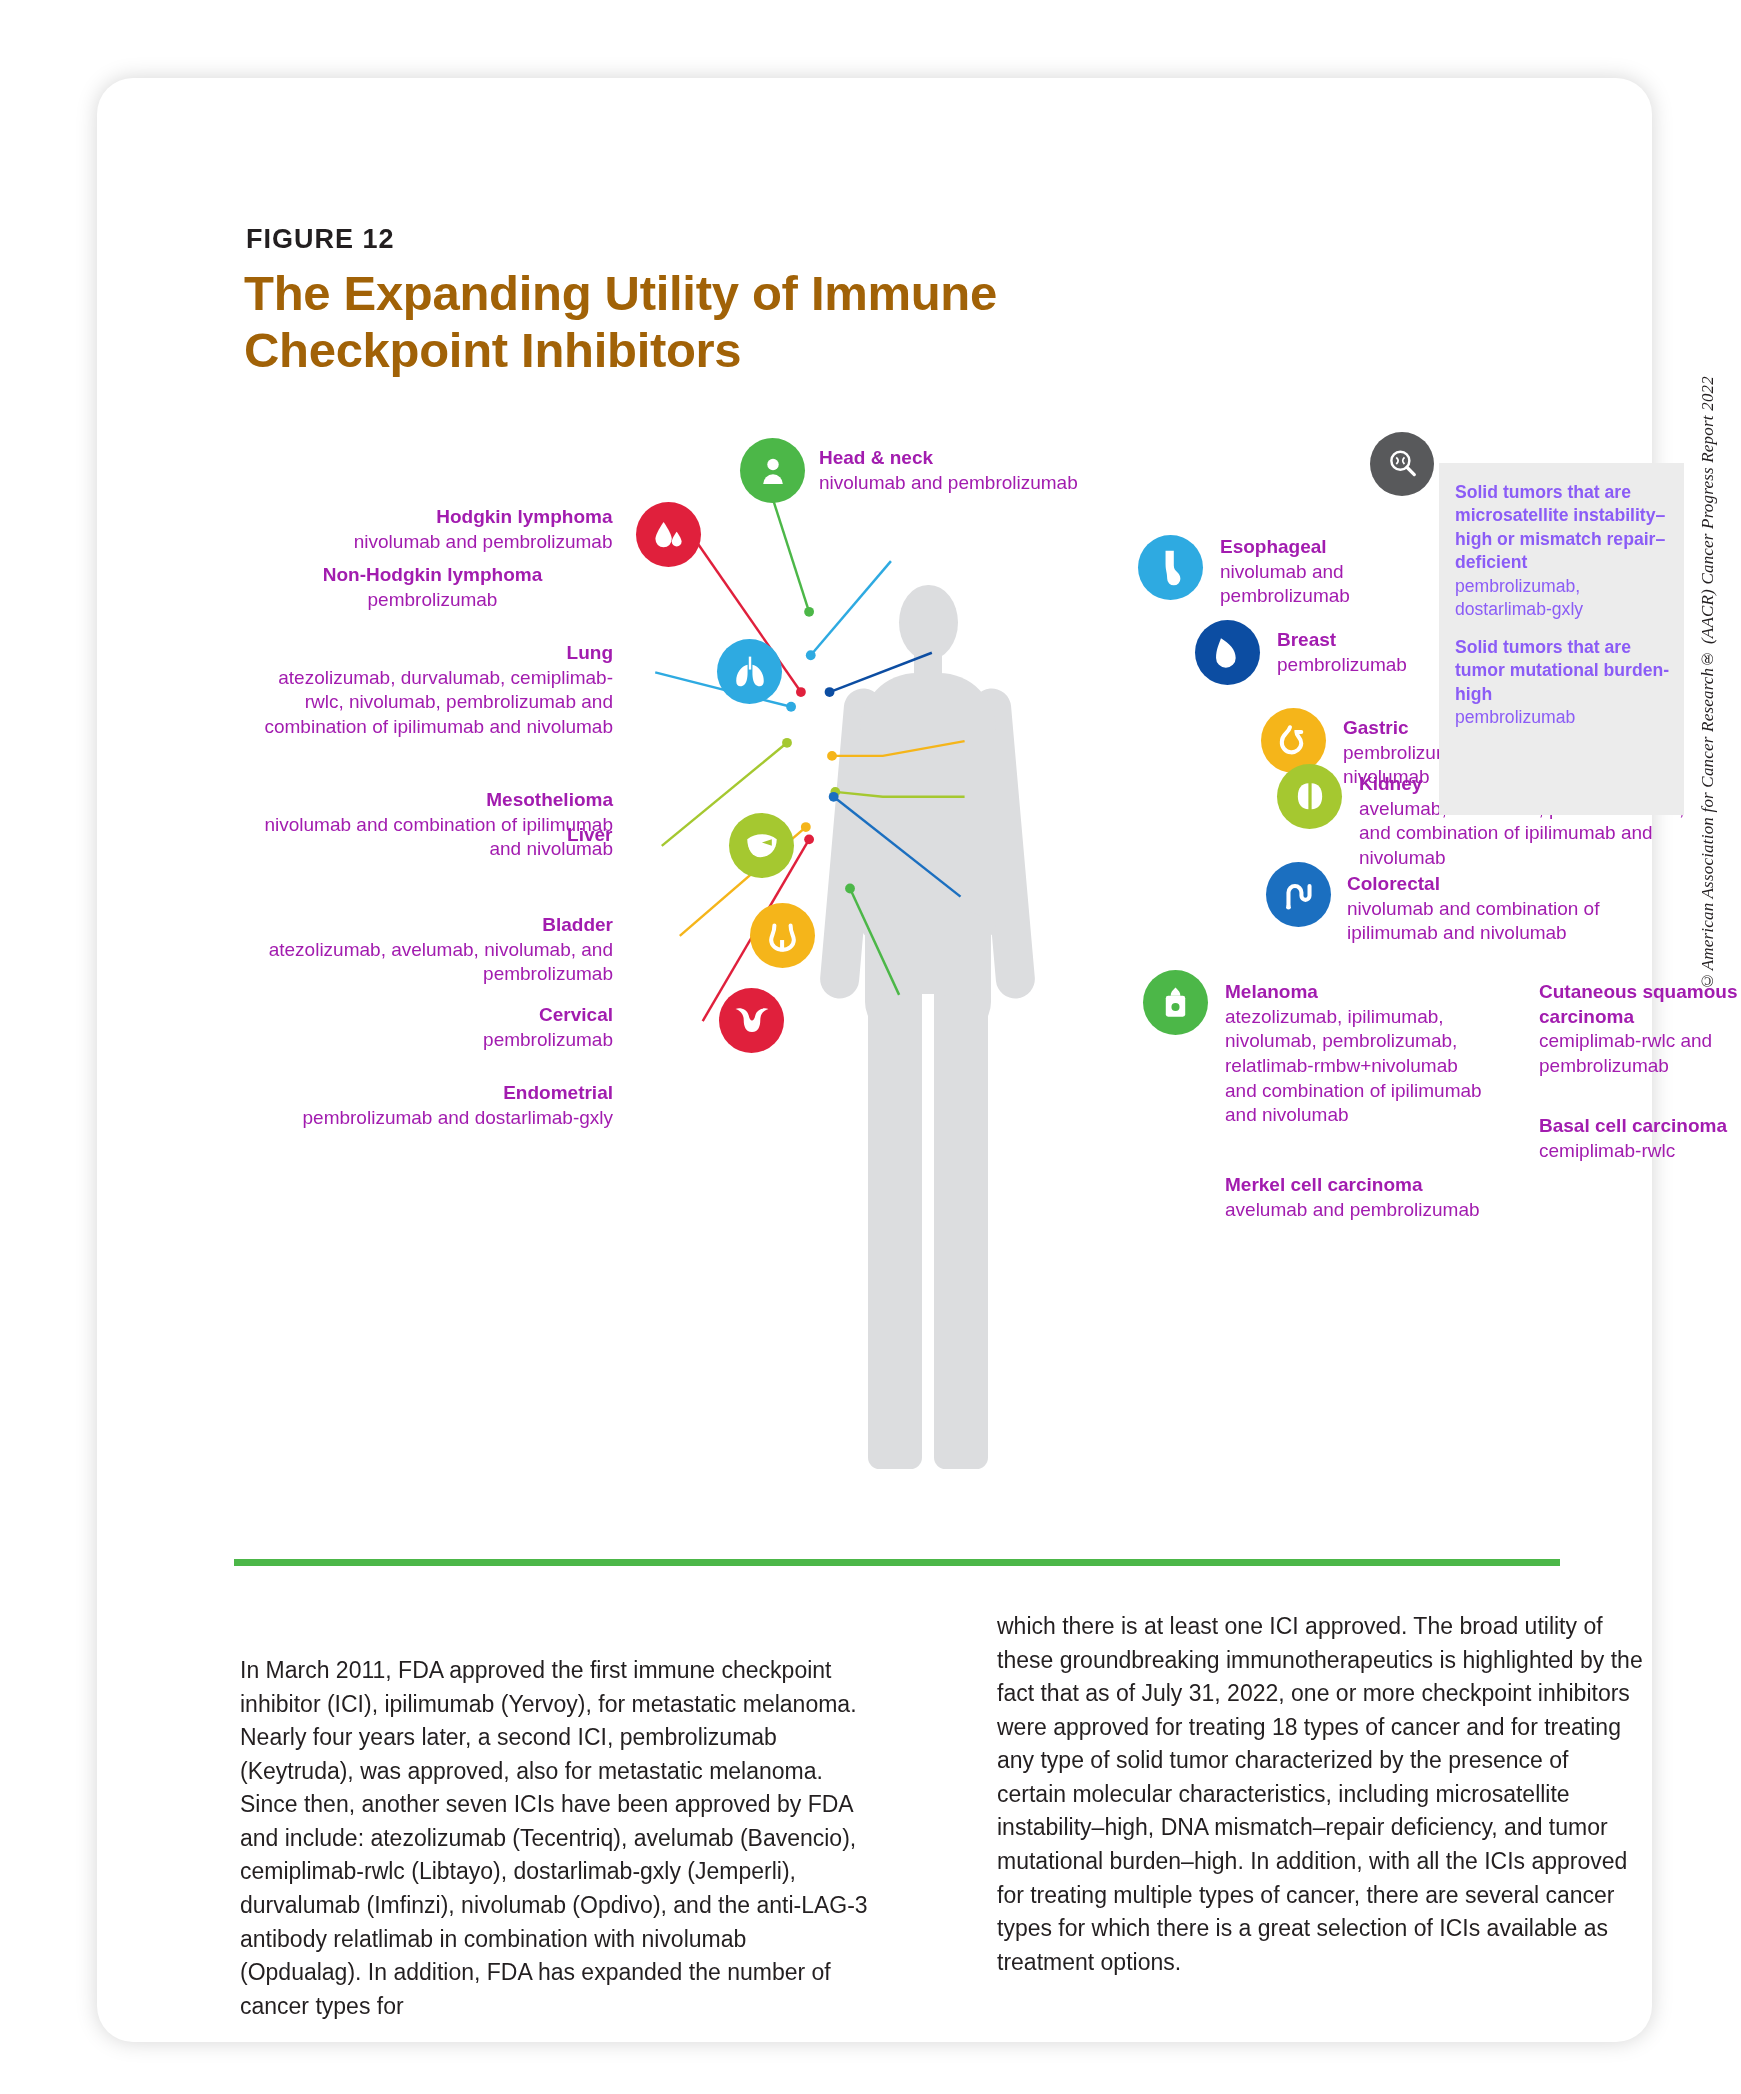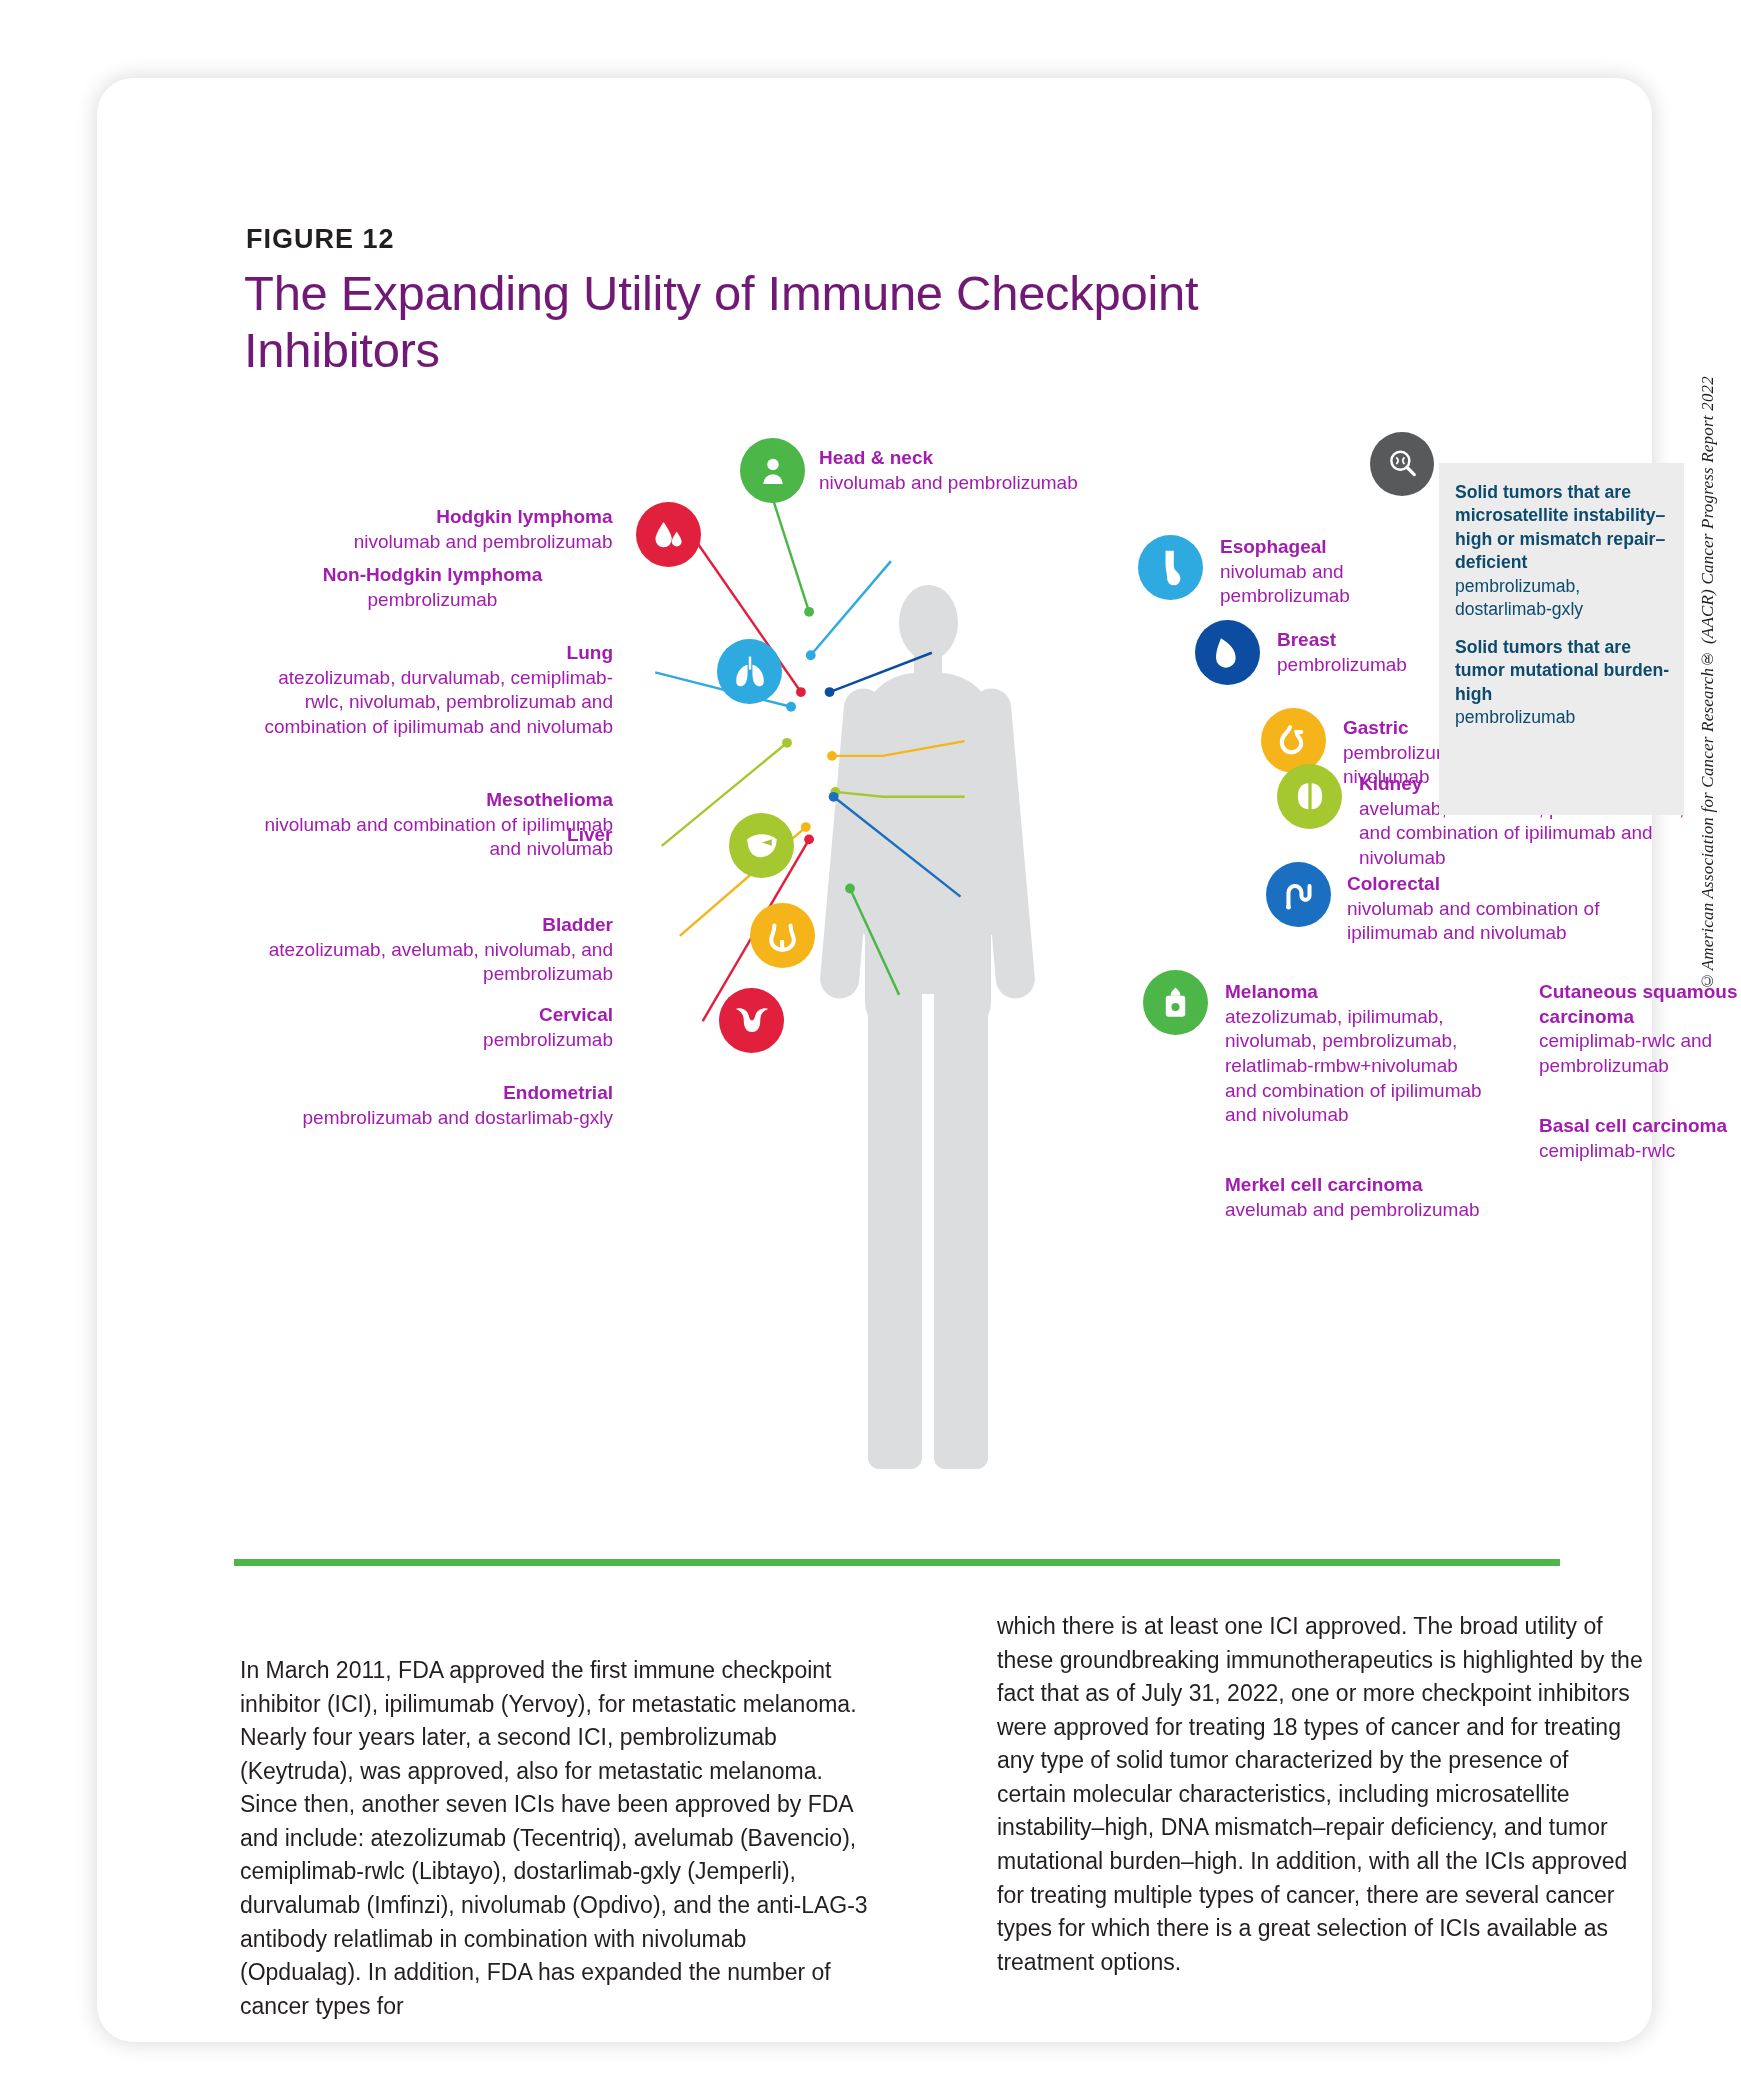--- a/index.html
+++ b/index.html
@@ -53,22 +53,22 @@
     letter-spacing: 1px;
     color: #231f20;
   }
   .fig-title {
     position: absolute;
     left: 147px;
     top: 187px;
     width: 966px;
     font-size: 49px;
     line-height: 1.17;
-    font-weight: normal;
-    color: #701a75;
+    font-weight: bold;
+    color: #a16207;
     letter-spacing: -0.3px;
   }
 
   
   .diagram {
     position: absolute;
     left: 131px;
     top: 352px;
     width: 1465px;
     height: 1097px;
@@ -172,21 +172,21 @@
     height: 352px;
     background: #ececec;
   }
   .msi-text {
     position: absolute;
     left: 1227px;
     top: 51px;
     width: 221px;
     font-size: 17.6px;
     line-height: 1.33;
-    color: #0c4a6e;
+    color: #8b5cf6;
   }
   .msi-text b { display: block; }
   .msi-text .sp { height: 14.7px; }
   .msi-icon {
     position: absolute;
     left: 1142px;
     top: 1.6px;
     width: 64px; height: 64px;
     border-radius: 50%;
     background: #58595b;

